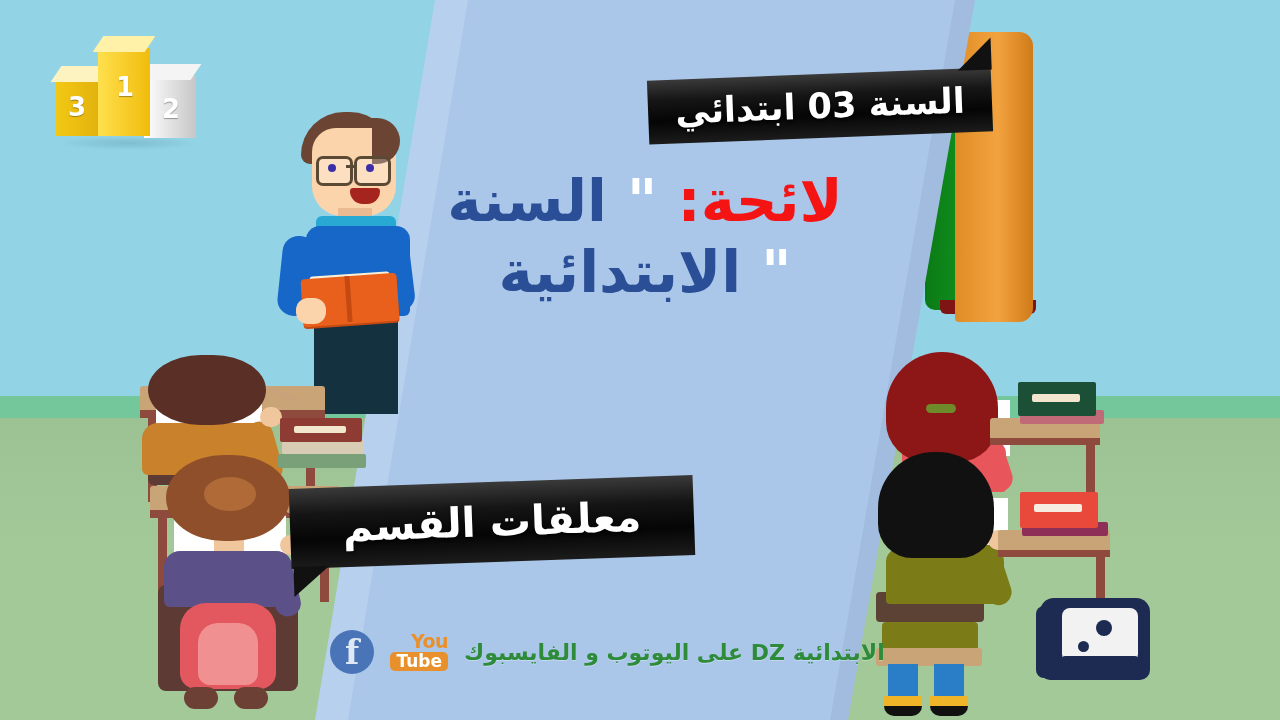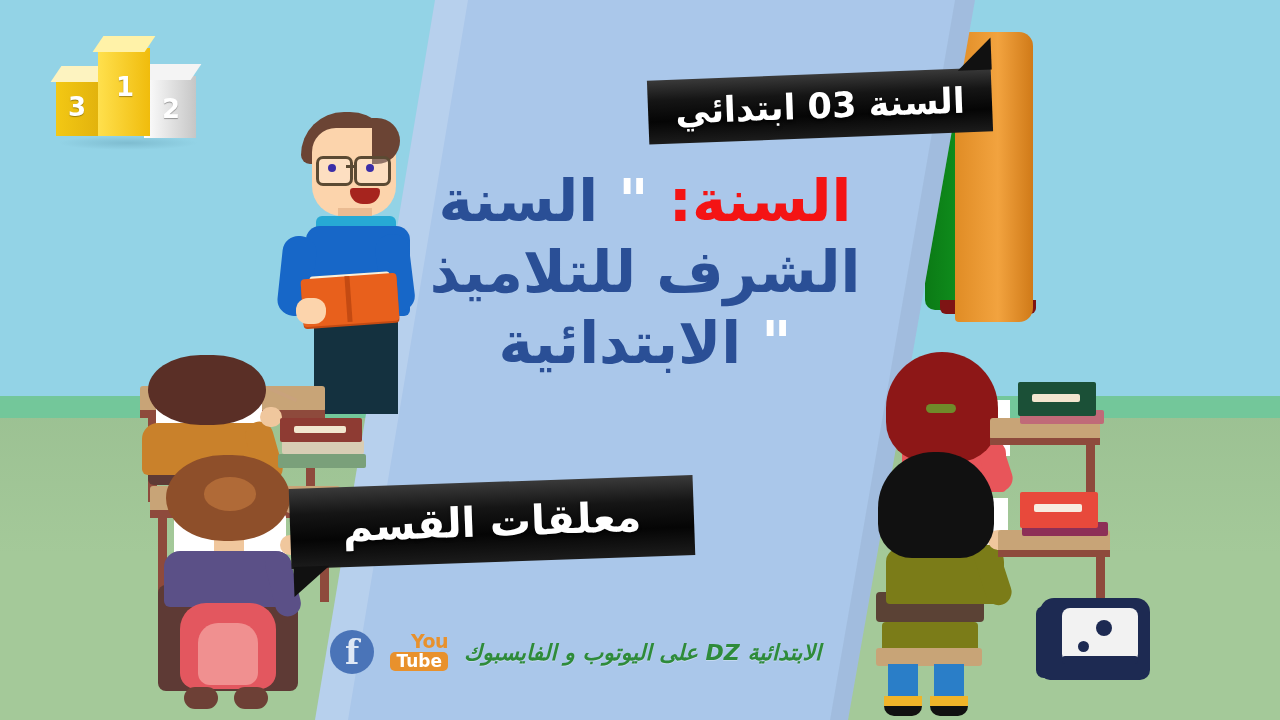--- a/index.html
+++ b/index.html
@@ -186,21 +186,21 @@
   
   .footer{position:absolute;left:330px;top:624px;width:470px;height:56px;display:flex;align-items:center;}
   .fb{width:44px;height:44px;border-radius:50%;background:#4a74b8;position:relative;flex:0 0 auto;}
   .fb .f{position:absolute;left:0;top:0;width:44px;height:44px;display:flex;align-items:center;
     justify-content:center;color:#dfe8f5;font-size:33px;font-weight:bold;font-family:"DejaVu Serif",serif;}
   .yt{margin-left:12px;width:62px;flex:0 0 auto;text-align:right;}
   .yt .you{color:#e8912c;font-weight:bold;font-size:19px;line-height:17px;letter-spacing:-.5px;}
   .yt .tube{background:#e8912c;color:#fff;font-weight:bold;font-size:17px;border-radius:5px;
     padding:0 6px;display:inline-block;line-height:19px;margin-top:2px;}
   .footer-text{margin-left:16px;direction:rtl;color:#2e8b3a;font-weight:bold;font-size:22px;
-    font-style:italic;font-family:"DejaVu Sans","Liberation Sans",sans-serif;
+    font-family:"DejaVu Sans","Liberation Sans",sans-serif;
     text-shadow:0 1px 0 rgba(255,255,255,.3);white-space:nowrap;}
 </style>
 </head>
 <body>
 
 <div id="stage">
 
   <div class="floor-mid"></div>
   <div class="floor-low"></div>
   <div class="floor-shadow"></div>
@@ -344,25 +344,24 @@
 
   <div class="bag-strap"></div>
   <div class="bag"></div>
   <div class="bag-flap"></div>
   <div class="bag-d1"></div>
   <div class="bag-d2"></div>
   <div class="bag-line"></div>
 
   <div class="headline">
     <div>
-      <span class="red">السنة:</span>
+      <span class="red">لائحة:</span>
       <span class="q">"</span>
       <span>السنة</span>
     </div>
-    <div>الشرف للتلاميذ</div>
     <div>
       <span class="q">"</span>
       <span>الابتدائية</span>
     </div>
   </div>
 
   <div class="banner" id="banner-top">
     <span class="tail"></span>
     <span>السنة 03 ابتدائي</span>
   </div>

